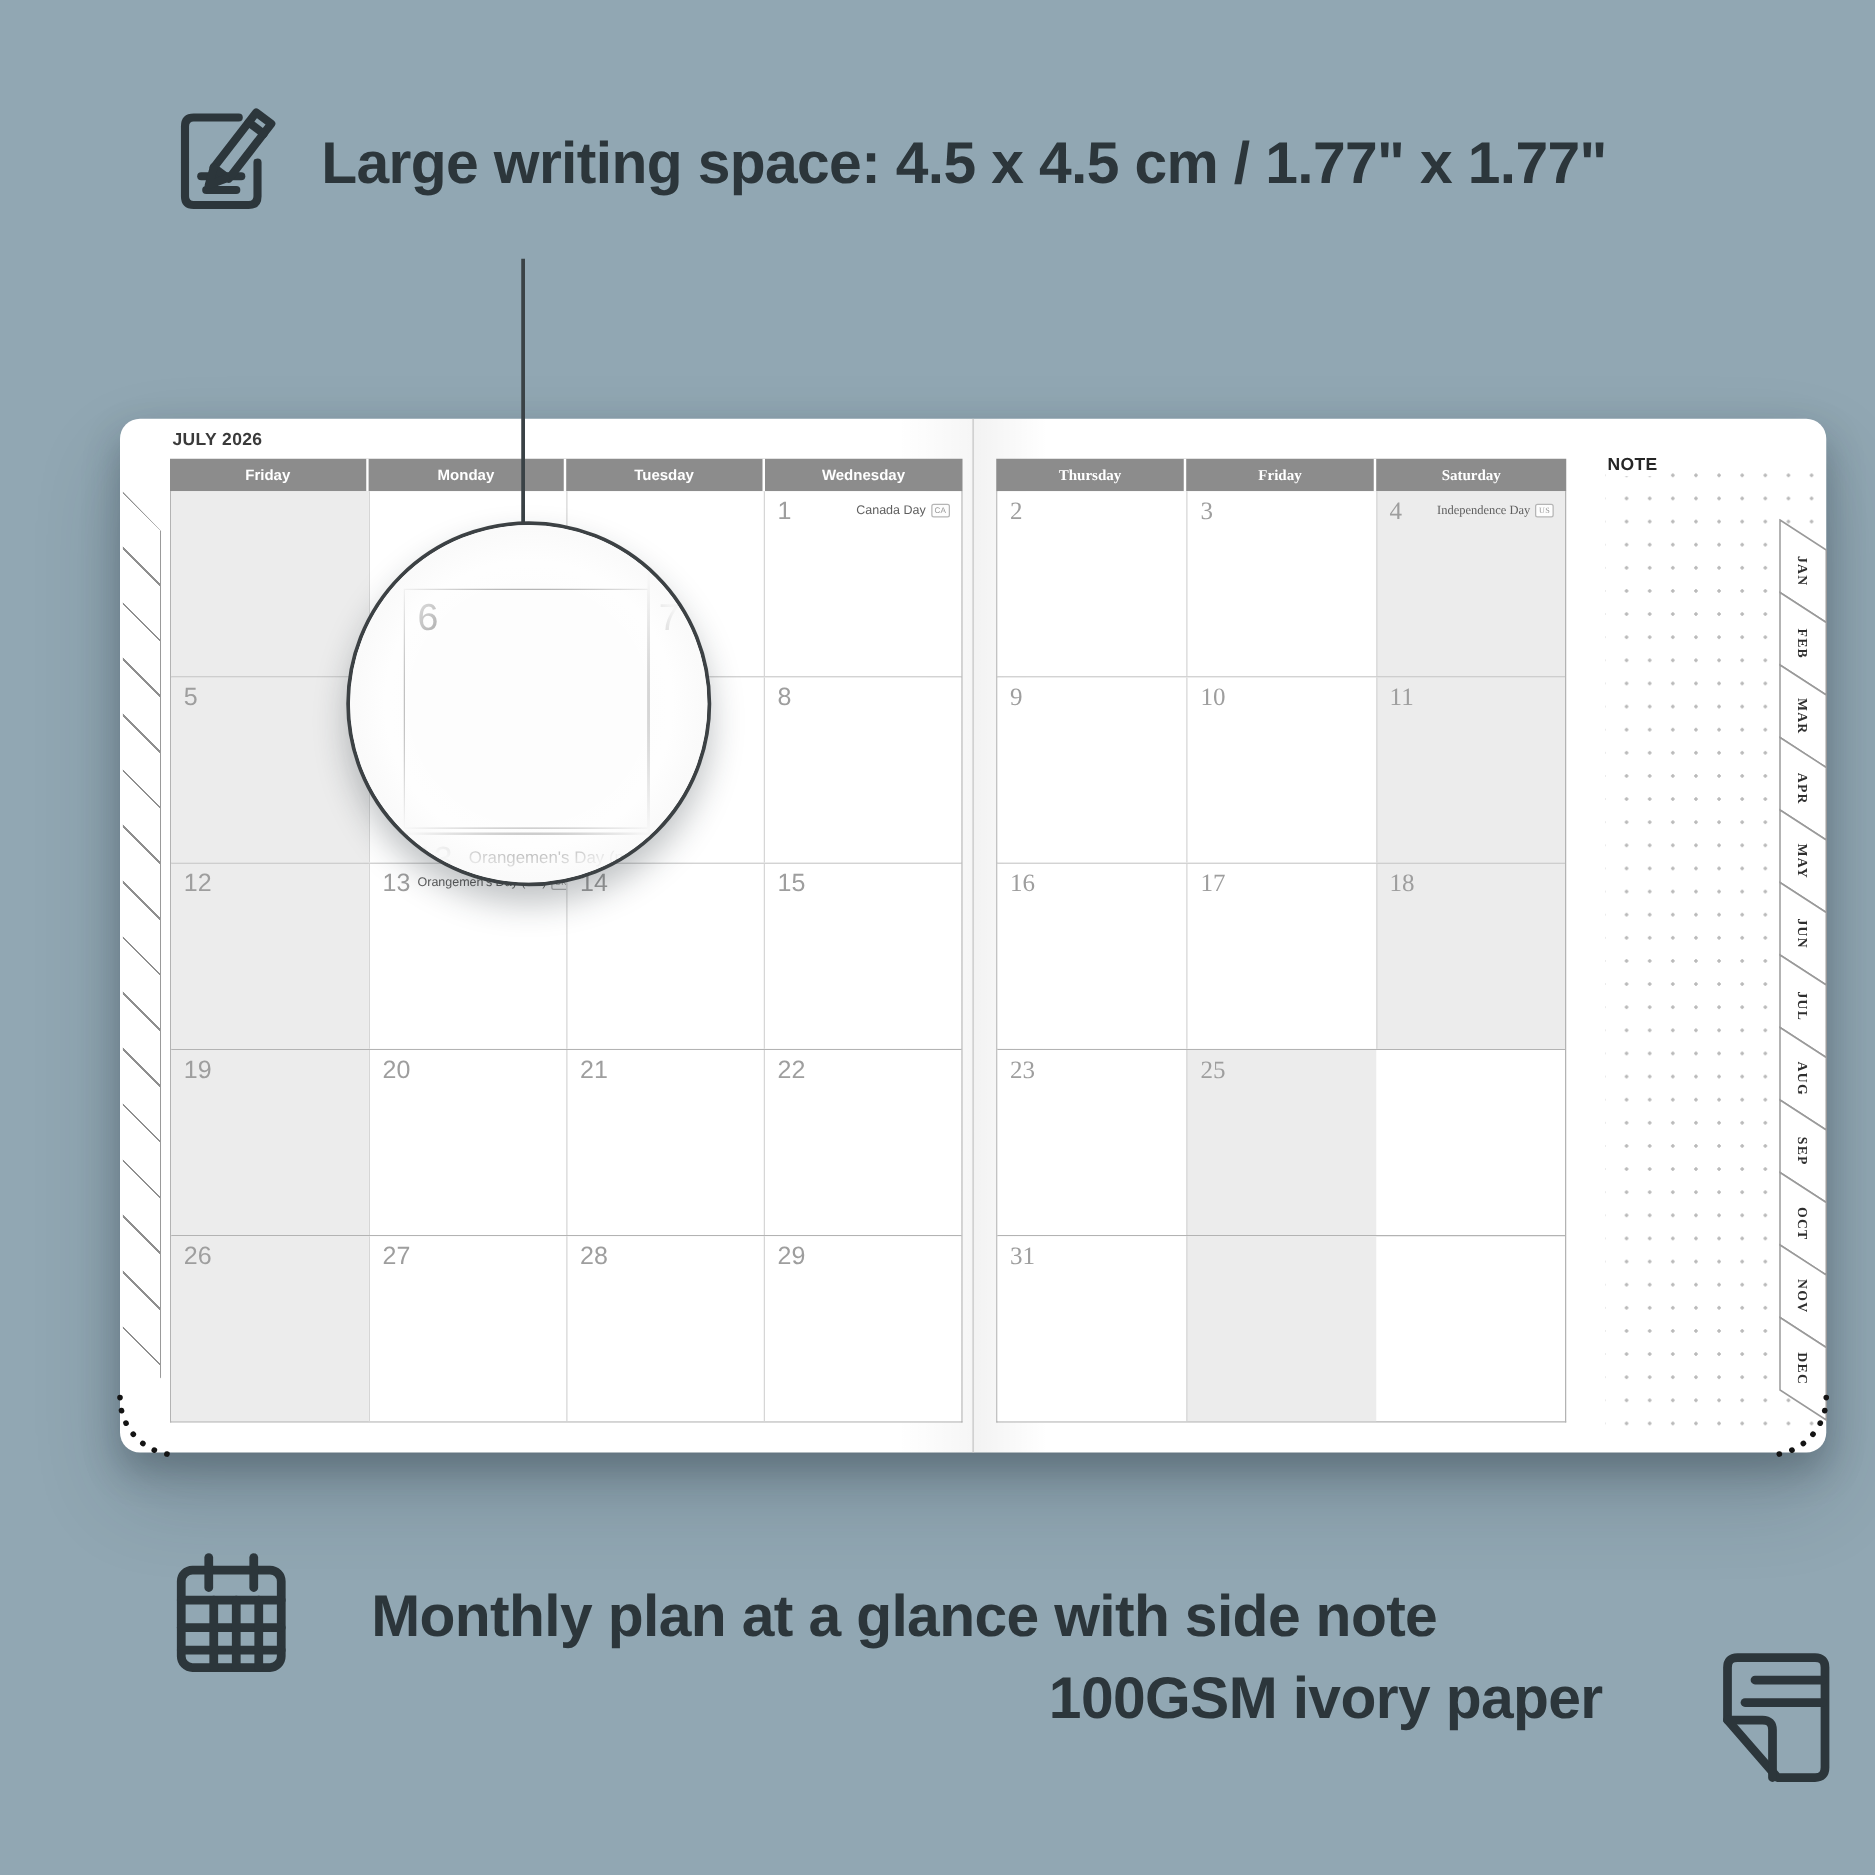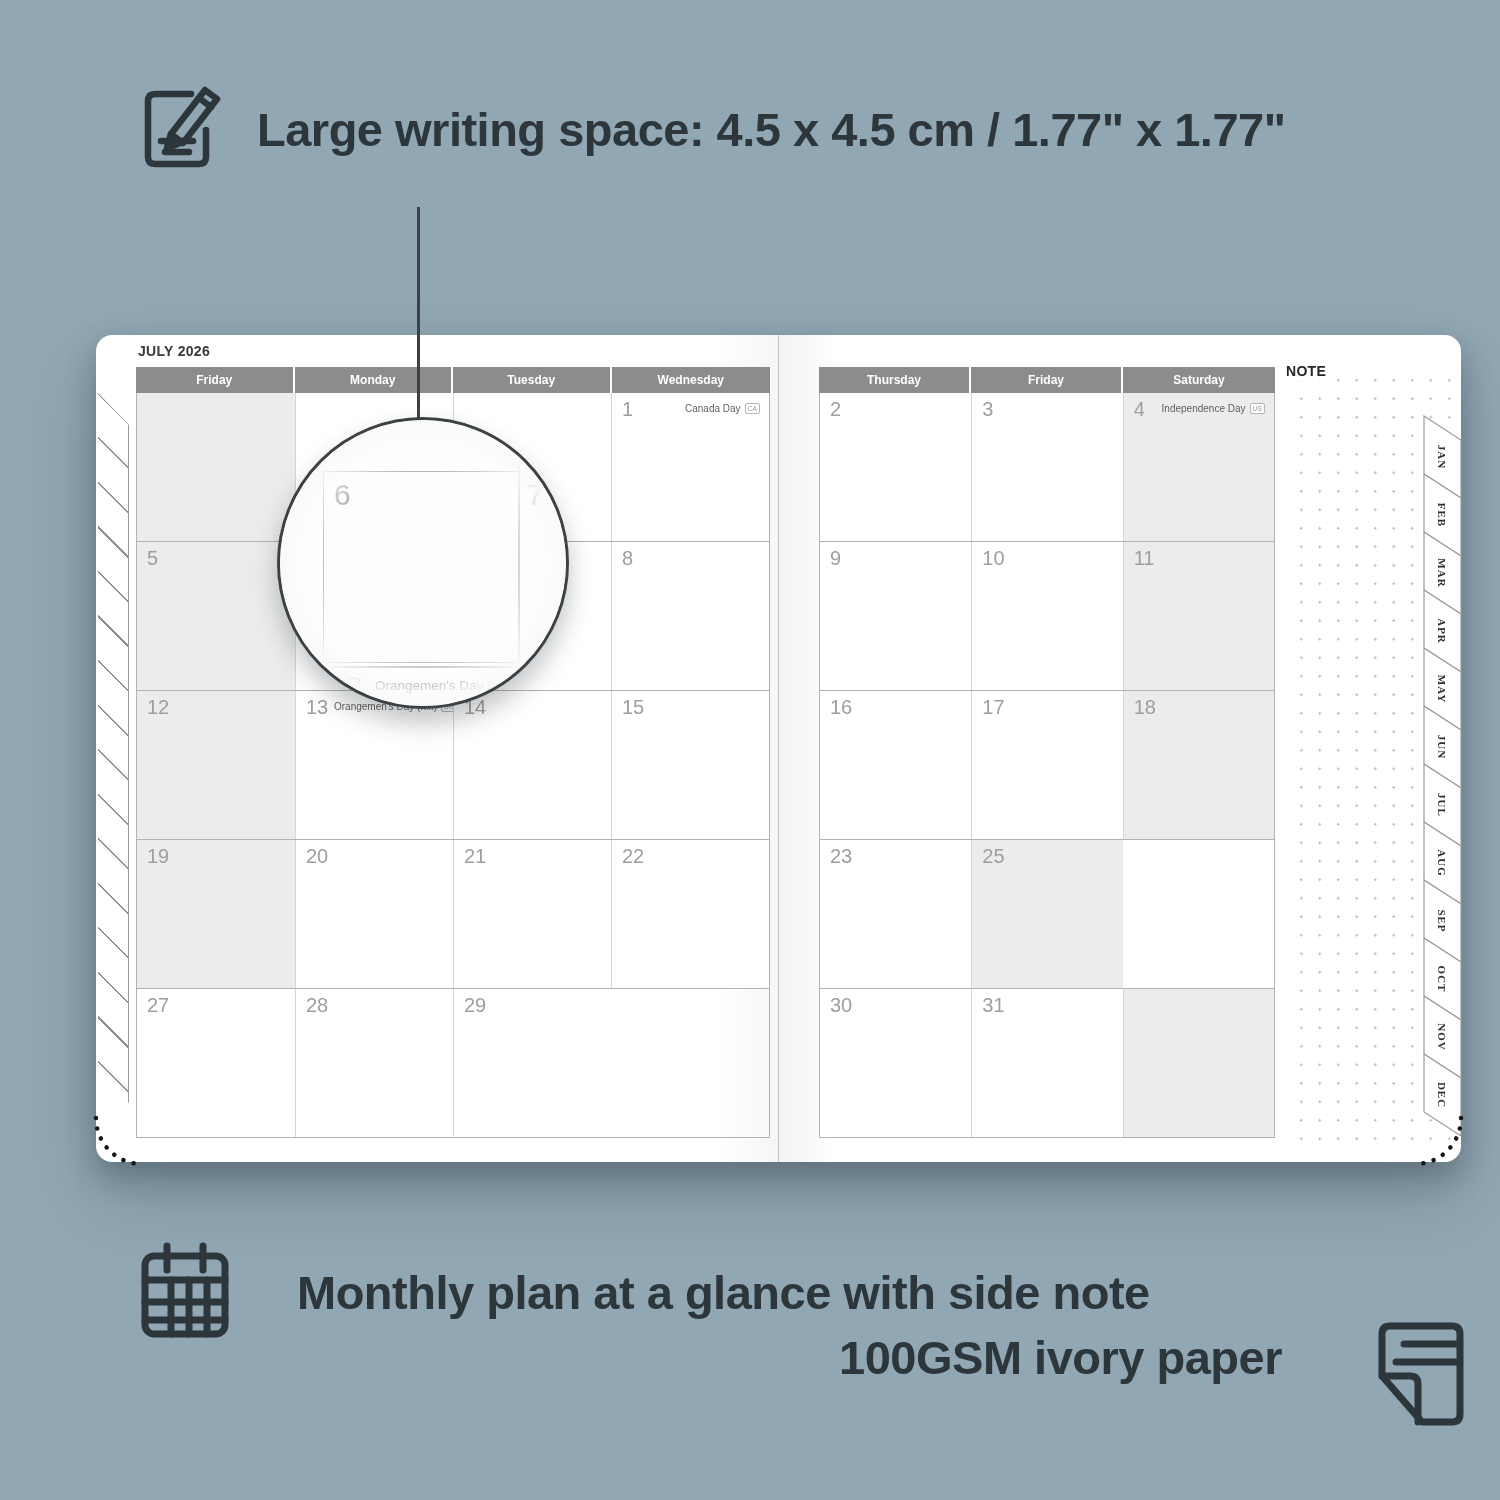--- a/index.html
+++ b/index.html
@@ -39,21 +39,21 @@
   .note-label{position:absolute;left:1190px;top:28px;font-size:14px;font-weight:700;color:#262626;background:#fff;padding:0 4px 2px 0;z-index:2;letter-spacing:.3px;}
   .note-dots{
     position:absolute;left:1188px;top:30px;width:174px;height:786px;
     background-image:radial-gradient(#b9b9b9 1.2px, rgba(0,0,0,0) 1.3px);
     background-size:18.5px 18.5px;background-position:8px 6px;
   }
 
   
   .month-grid{position:absolute;top:32px;}
   .grid-left{left:40px;width:634px;}
-  .grid-right{left:723px;width:456px;}
+  .grid-right{left:701px;width:456px;font-family:Liberation Serif, serif;}
   .hdr-row{display:grid;height:26px;}
   .grid-left .hdr-row{grid-template-columns:repeat(4,1fr);}
   .grid-right .hdr-row{grid-template-columns:repeat(3,1fr);}
   .hdr-cell{
     background:#8c8c8c;color:#ffffff;font-size:12px;font-weight:700;
     display:flex;align-items:center;justify-content:center;border-right:2px solid #fff;
   }
   .hdr-cell:last-child{border-right:none;}
   .body-rows{border:1px solid #b3b3b3;border-top:none;}
   .cal-row{display:grid;height:148px;border-top:1px solid #b3b3b3;}
@@ -196,20 +196,23 @@
               <span class="daynum">20</span>
             </div>
             <div class="cell">
               <span class="daynum">21</span>
             </div>
             <div class="cell">
               <span class="daynum">22</span>
             </div>
           </div>
           <div class="cal-row">
+            <div class="cell shaded">
+              <span class="daynum">26</span>
+            </div>
             <div class="cell">
               <span class="daynum">27</span>
             </div>
             <div class="cell">
               <span class="daynum">28</span>
             </div>
             <div class="cell">
               <span class="daynum">29</span>
             </div>
           </div>
@@ -262,23 +265,20 @@
           </div>
           <div class="cal-row">
             <div class="cell">
               <span class="daynum">23</span>
             </div>
             <div class="cell shaded">
               <span class="daynum">25</span>
             </div>
           </div>
           <div class="cal-row">
-            <div class="cell">
-              <span class="daynum">30</span>
-            </div>
             <div class="cell">
               <span class="daynum">31</span>
             </div>
             <div class="cell shaded"></div>
           </div>
         </div>
     </div>
 
     <div class="note-label">NOTE</div>
     <div class="note-dots"></div>

